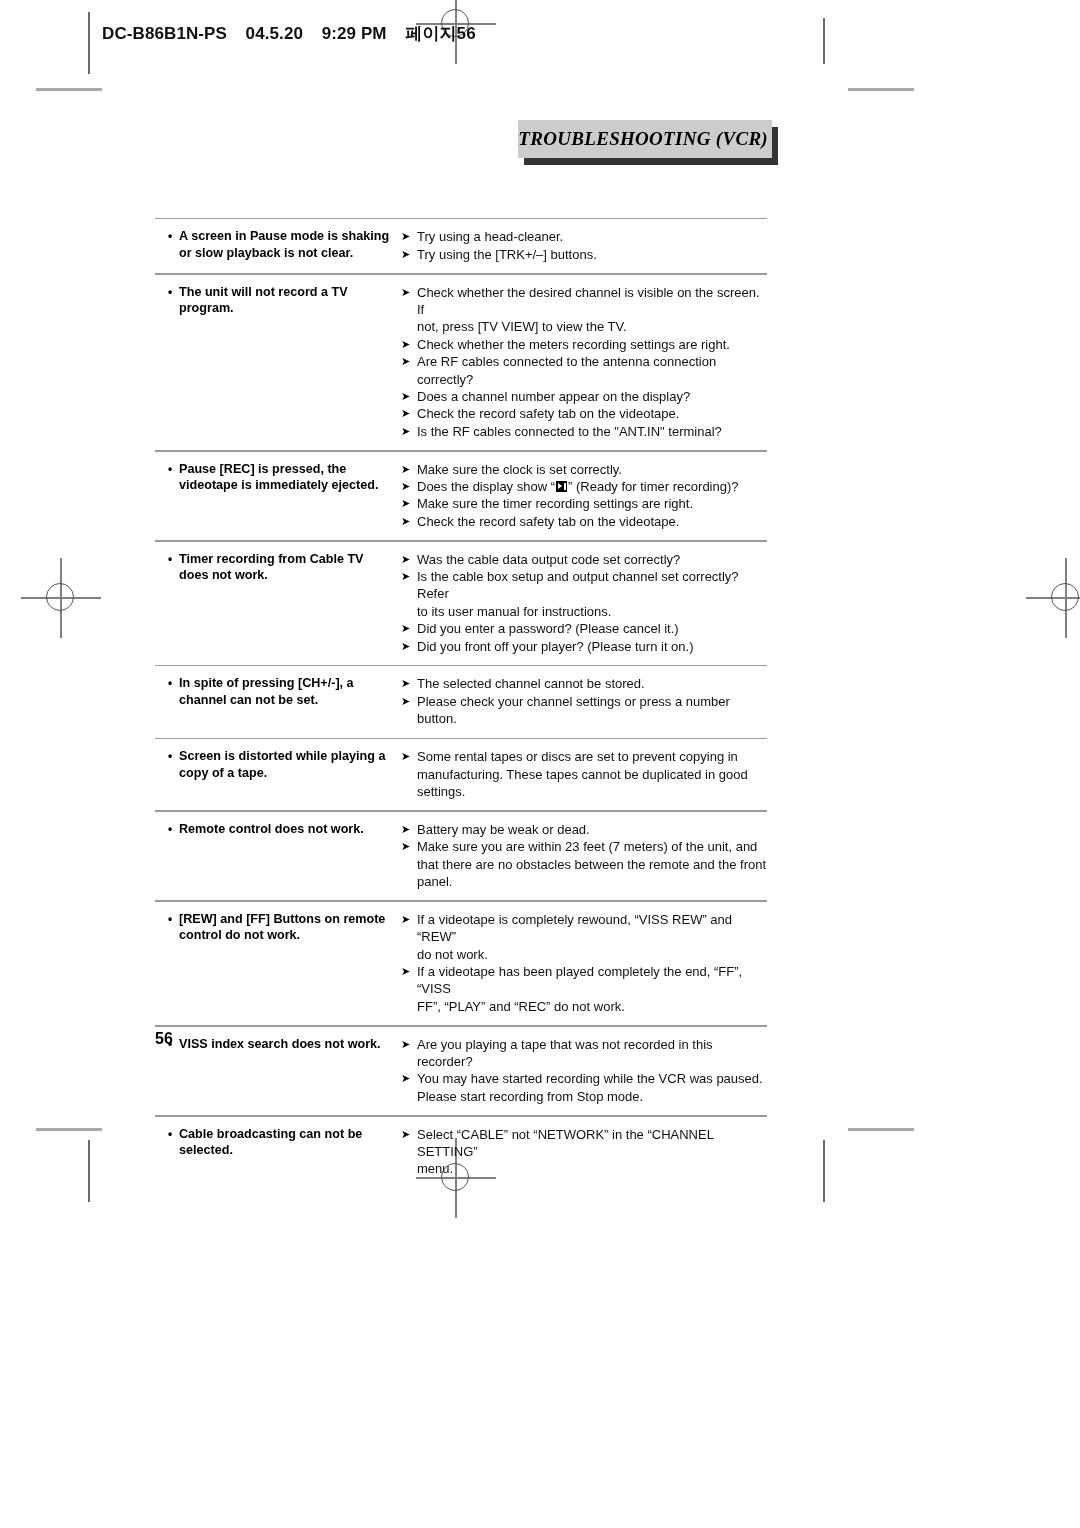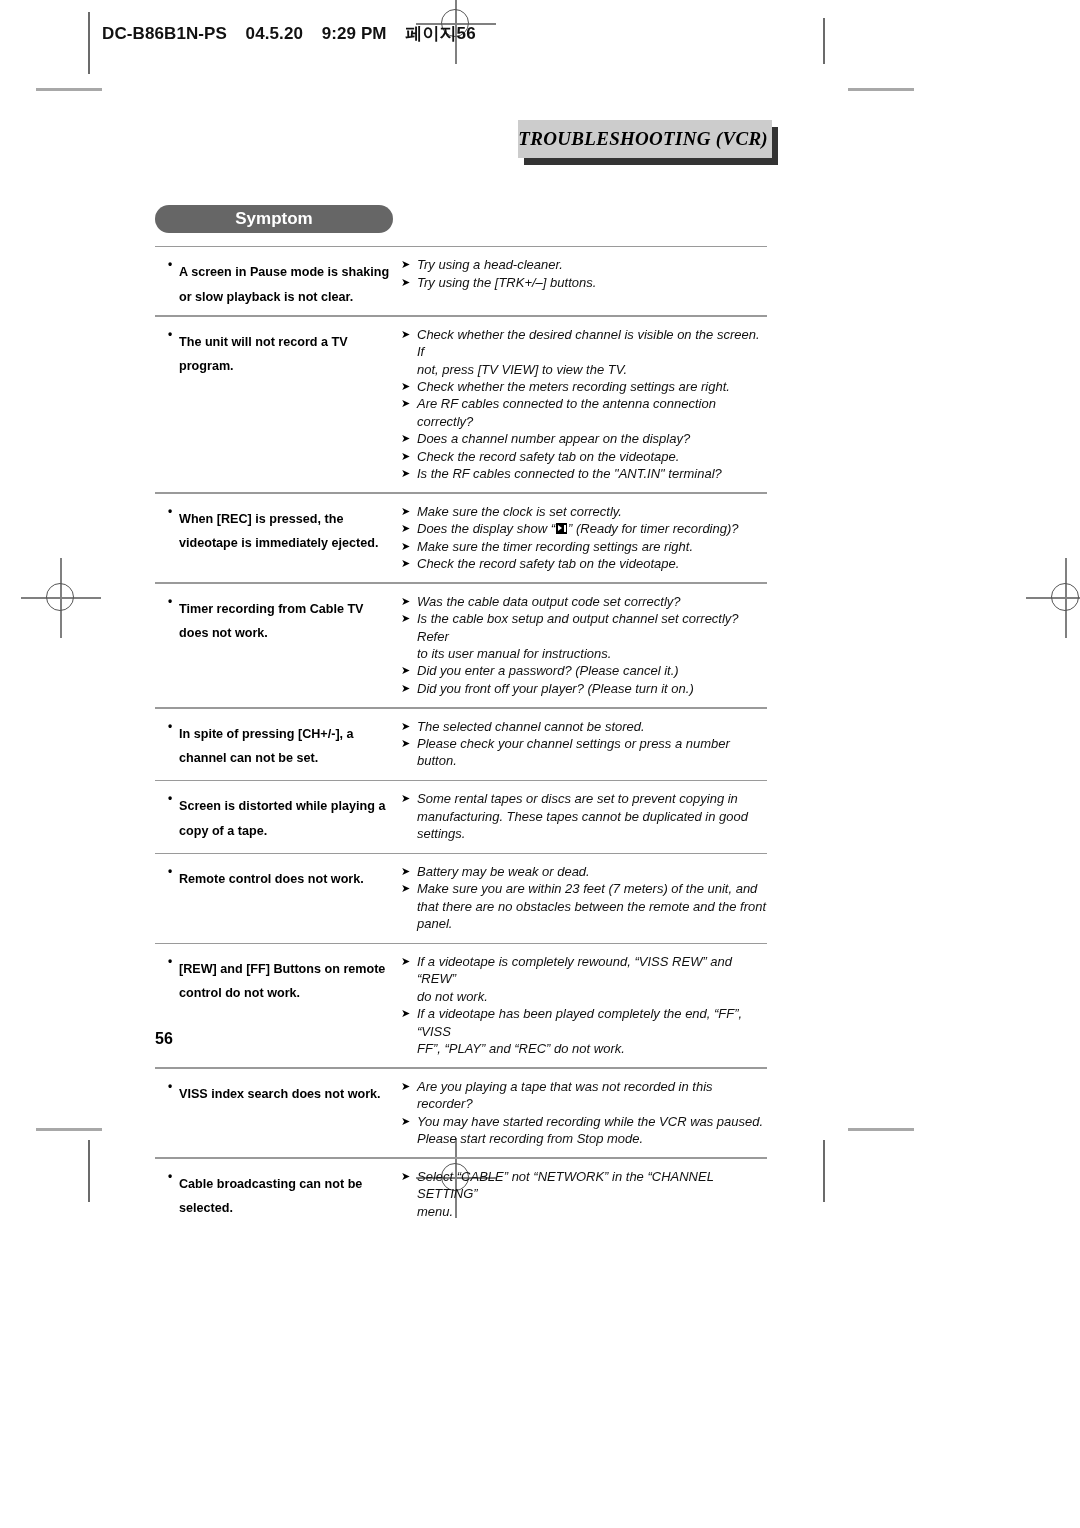--- a/index.html
+++ b/index.html
@@ -186,38 +186,36 @@
     line-height: 16.5px;
     color: #000;
   }
   .sym-bullet {
     flex: 0 0 11px;
     font-size: 12px;
     line-height: 16.5px;
   }
   .sym-text {
     flex: 1;
-    margin-top: 8px;
   }
 
   .chk-line {
     display: flex;
     font-size: 13px;
     line-height: 17.4px;
     color: #111;
   }
   .chk-arrow {
     flex: 0 0 16px;
     font-size: 11px;
     line-height: 17.4px;
     color: #000;
   }
   .chk-text {
     flex: 1;
-    font-style: italic;
   }
   .glyph-timer {
     display: inline-block;
     width: 11px;
     height: 11px;
     background: #000;
     position: relative;
     vertical-align: -1px;
     margin: 0 1px;
   }
@@ -294,21 +292,20 @@
 
 <div class="title-wrap">
   <div class="title-shadow"></div>
   <div class="title-box">
     <span class="title-text">TROUBLESHOOTING (VCR)</span>
   </div>
 </div>
 
 <div class="table">
   <div class="head-row">
-    <div class="pill pill-symptom">Symptom</div>
   </div>
   <div id="rows-container">
       <div class="sep"></div>
       <div class="row">
         <div class="col-symptom">
           <div class="sym-line">
             <span class="sym-bullet">•</span>
             <span class="sym-text">A screen in Pause mode is shaking</span>
           </div>
           <div class="sym-line">
@@ -368,21 +365,21 @@
             <span class="chk-arrow">➤</span>
             <span class="chk-text">Is the RF cables connected to the "ANT.IN" terminal?</span>
           </div>
         </div>
       </div>
       <div class="sep"></div>
       <div class="row">
         <div class="col-symptom">
           <div class="sym-line">
             <span class="sym-bullet">•</span>
-            <span class="sym-text">When [REC] is pressed, the</span>
+            <span class="sym-text">Pause [REC] is pressed, the</span>
           </div>
           <div class="sym-line">
             <span class="sym-bullet"></span>
             <span class="sym-text">videotape is immediately ejected.</span>
           </div>
         </div>
         <div class="col-checks">
           <div class="chk-line">
             <span class="chk-arrow">➤</span>
             <span class="chk-text">Make sure the clock is set correctly.</span>

